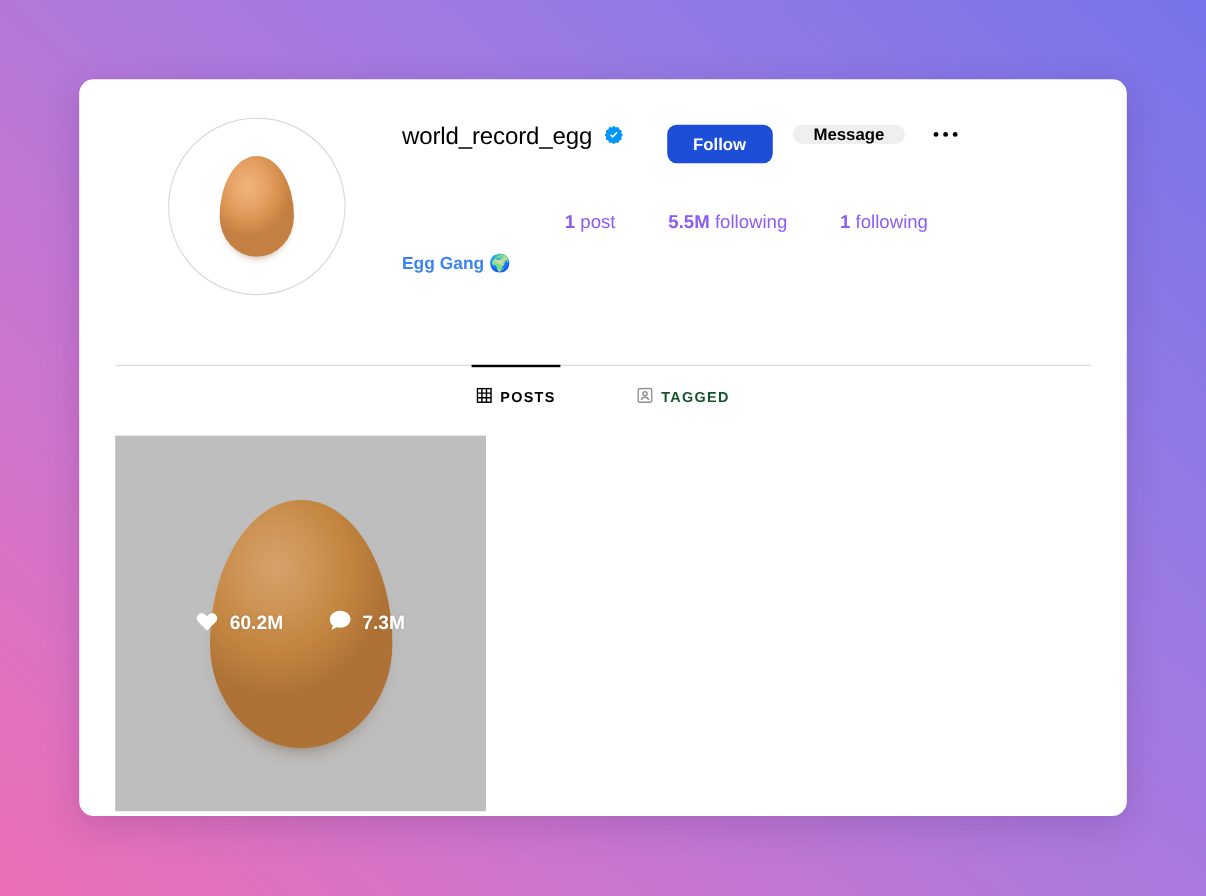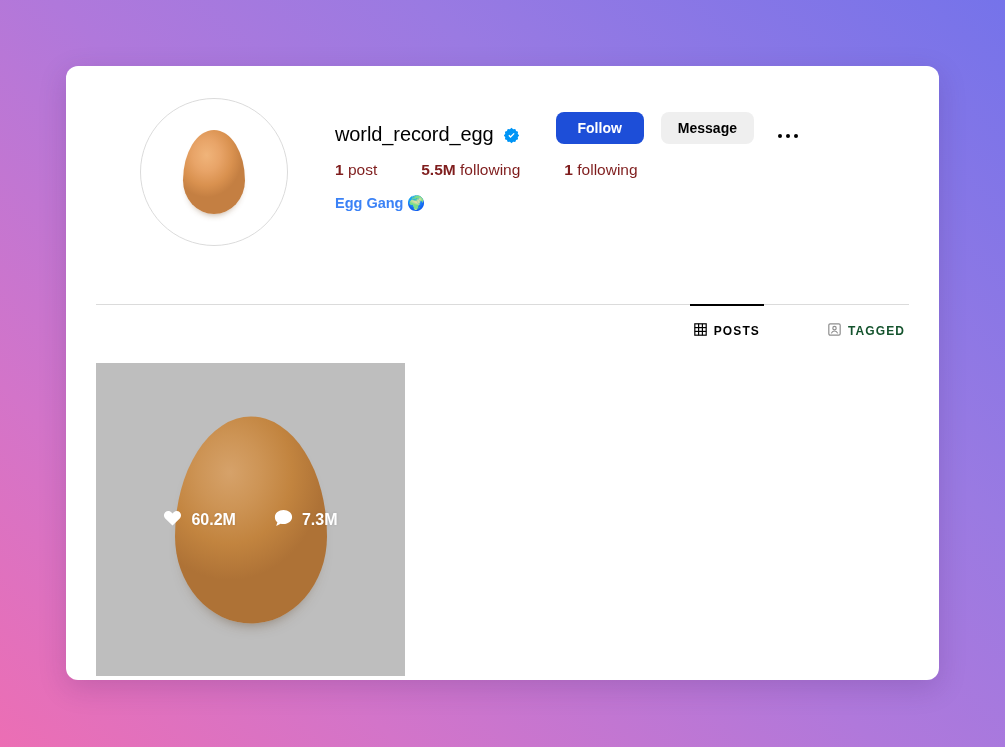--- a/index.html
+++ b/index.html
@@ -70,21 +70,21 @@
     position: relative;
   }
 
   .header-main {
     flex: 1 1 auto;
     padding-top: 6px;
   }
 
   .name-row {
     display: flex;
-    align-items: flex-end;
+    align-items: flex-start;
     height: 40px;
   }
 
   .username {
     font-size: 20px;
     font-weight: 400;
     color: #000000;
     letter-spacing: -0.1px;
     line-height: 1;
   }
@@ -112,21 +112,21 @@
 
   .message-button {
     margin-left: 17px;
     background: #efefef;
     color: #000000;
     border: none;
     border-radius: 8px;
     font-family: inherit;
     font-size: 14px;
     font-weight: bold;
-    height: 32px;
+    height: 16px;
     padding: 0 17px;
     cursor: pointer;
     line-height: 1;
   }
 
   .options-button {
     margin-left: 20px;
     background: transparent;
     border: none;
     cursor: pointer;
@@ -138,43 +138,44 @@
   .options-button .dot {
     width: 4px;
     height: 4px;
     border-radius: 50%;
     background: #000000;
   }
 
   
   .stats-row {
     display: flex;
-    margin-top: 17px;
+    margin-top: 33px;
     font-size: 15.5px;
-    color: #7f1d1d;
+    color: #8b5cf6;
+    justify-content: center;
   }
   .stat-item { margin-right: 44px; }
   .stat-item:last-child { margin-right: 0; }
   .stat-value { font-weight: bold; }
   .stat-label { font-weight: 400; }
 
   .bio {
     margin-top: 16px;
     font-size: 14.5px;
     font-weight: bold;
     color: #3b82f6;
   }
   .bio-emoji { font-weight: normal; }
 
   
   .tabs-wrap {
     margin: 58px 30px 0 30px;
     border-top: 1px solid #dbdbdb;
     display: flex;
-    justify-content: flex-end;
+    justify-content: center;
     gap: 60px;
   }
 
   .tab {
     display: flex;
     align-items: center;
     gap: 7px;
     padding: 17px 4px 0 4px;
     margin-top: -1px;
     font-size: 12px;

